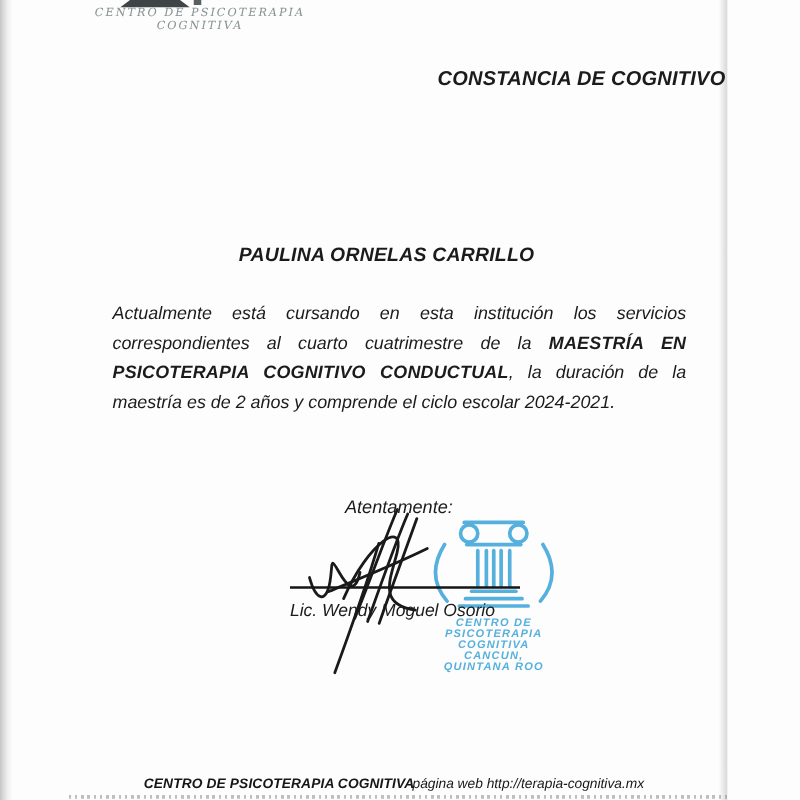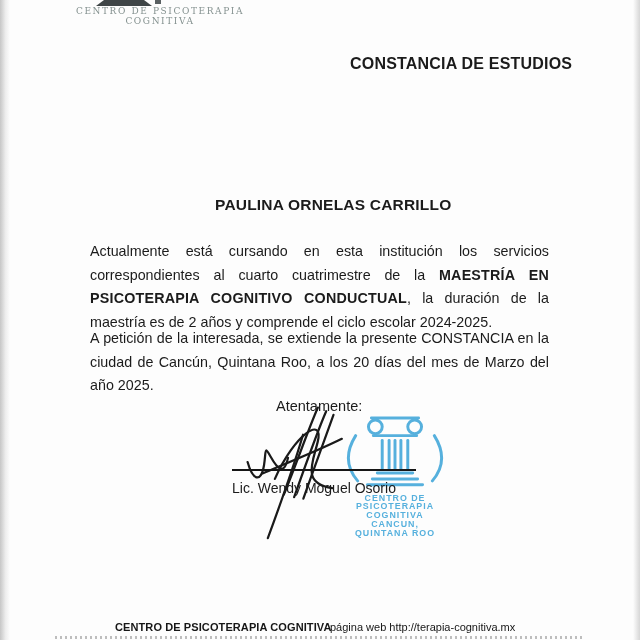--- a/index.html
+++ b/index.html
@@ -1,21 +1,21 @@
 <!DOCTYPE html>
 <html><head>
 <meta charset="utf-8">
 <style>
   html,body{margin:0;padding:0;}
   body{
     width:640px;height:640px;overflow:hidden;
     font-family:"Liberation Sans", sans-serif;
     background:#fdfdfd;color:#1b1b1b;
   }
-  .page{position:relative;width:640px;height:640px;background:#fdfdfd;overflow:hidden;}
+  .page{position:relative;width:582px;height:640px;background:#fdfdfd;overflow:hidden;font-style:italic;}
   
   .edge-left{position:absolute;left:0;top:0;width:10px;height:640px;
     background:linear-gradient(to right,#c6c6c6,#ededed 55%,rgba(253,253,253,0) 100%);}
   .edge-right{position:absolute;right:0;top:0;width:7px;height:640px;
     background:linear-gradient(to left,#d6d6d6,rgba(253,253,253,0));}
 
   
   .logo{position:absolute;left:70px;top:0;width:180px;text-align:center;}
   .logo-mark{position:absolute;left:92px;top:0;width:70px;height:6px;}
   .logo-text{
@@ -25,21 +25,21 @@
   }
   .logo-text.l1{margin-top:6px;}
 
   .title{
     position:absolute;left:350px;top:55px;width:200px;
     font-size:16px;font-weight:bold;letter-spacing:.2px;white-space:nowrap;
   }
 
   .salutation{position:absolute;left:90px;top:112px;font-size:15px;letter-spacing:.3px;}
   .intro{position:absolute;left:90px;top:167px;font-size:14.5px;}
-  .student{position:absolute;left:215px;top:196px;font-size:15.5px;font-weight:bold;letter-spacing:.2px;}
+  .student{position:absolute;left:191px;top:196px;font-size:15.5px;font-weight:bold;letter-spacing:.2px;}
 
   .para{position:absolute;left:90px;width:459px;font-size:14.3px;line-height:23.5px;
     text-align:justify;}
   .para b{letter-spacing:.2px;}
   .p1{top:226px;}
   .p2{top:313px;}
 
   .closing{position:absolute;left:276px;top:398px;font-size:14.5px;}
 
   .stamp{position:absolute;left:336px;top:410px;width:118px;height:128px;opacity:.88;}
@@ -64,29 +64,28 @@
 
   <svg class="logo-mark" viewBox="0 0 70 6">
     <polygon points="4,6 12,0 52,0 60,6" fill="#3f4547"></polygon>
     <rect x="63" y="0" width="6" height="4" fill="#5a6062"></rect>
   </svg>
   <div class="logo">
     <div class="logo-text l1">CENTRO DE PSICOTERAPIA</div>
     <div class="logo-text">COGNITIVA</div>
   </div>
 
-  <div class="title">CONSTANCIA DE ESTUDIOS</div>
+  <div class="title">CONSTANCIA DE COGNITIVO</div>
 
 
 
   <div class="student">PAULINA ORNELAS CARRILLO</div>
 
-  <p class="para p1"><span>Actualmente está cursando en esta institución los servicios correspondientes al cuarto cuatrimestre de la </span><b>MAESTRÍA EN PSICOTERAPIA COGNITIVO CONDUCTUAL</b><span>, la duración de la maestría es de 2 años y comprende el ciclo escolar 2024-2025.</span></p>
+  <p class="para p1"><span>Actualmente está cursando en esta institución los servicios correspondientes al cuarto cuatrimestre de la </span><b>MAESTRÍA EN PSICOTERAPIA COGNITIVO CONDUCTUAL</b><span>, la duración de la maestría es de 2 años y comprende el ciclo escolar 2024-2021.</span></p>
 
-  <p class="para p2">A petición de la interesada, se extiende la presente CONSTANCIA en la ciudad de Cancún, Quintana Roo, a los 20 días del mes de Marzo del año 2025.</p>
 
   <div class="closing">Atentamente:</div>
 
   <svg class="stamp" viewBox="0 0 120 130">
     <g stroke="#3fa6d9" fill="none" stroke-width="3" stroke-linecap="round">
       <path d="M36,8 H84"></path>
       <circle cx="40" cy="17" r="7"></circle>
       <circle cx="80" cy="17" r="7"></circle>
       <path d="M38,26 H82"></path>
       <path d="M47,31 V60"></path>

